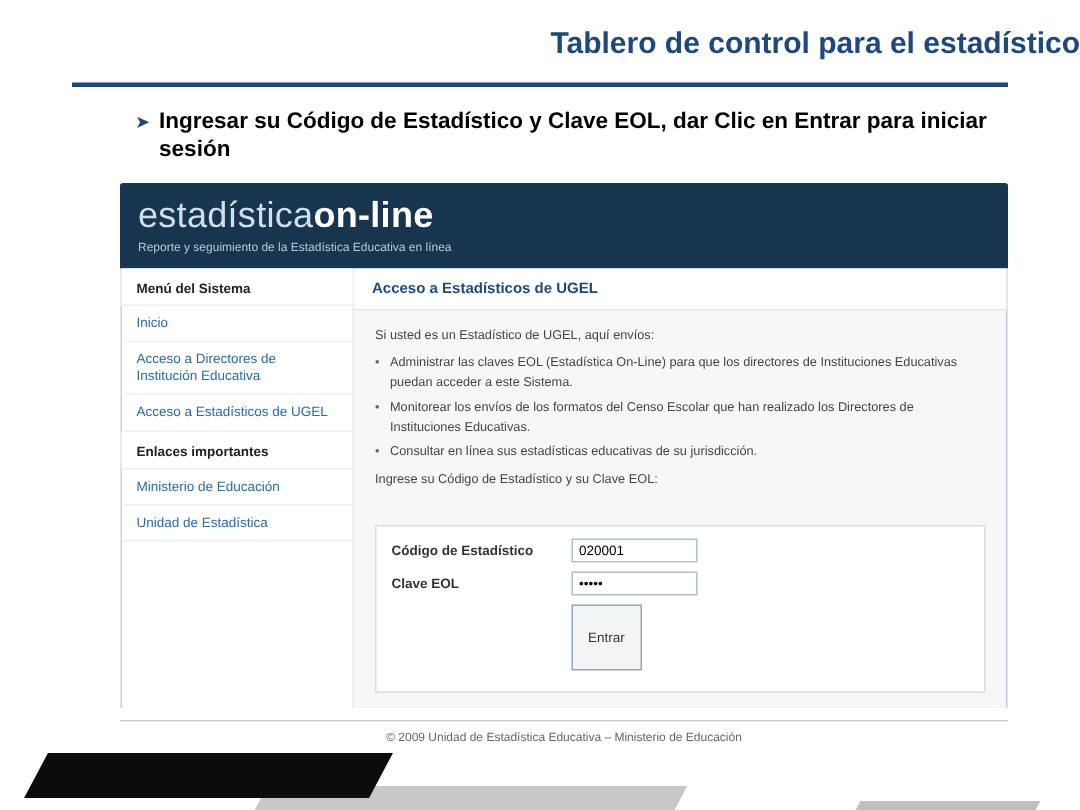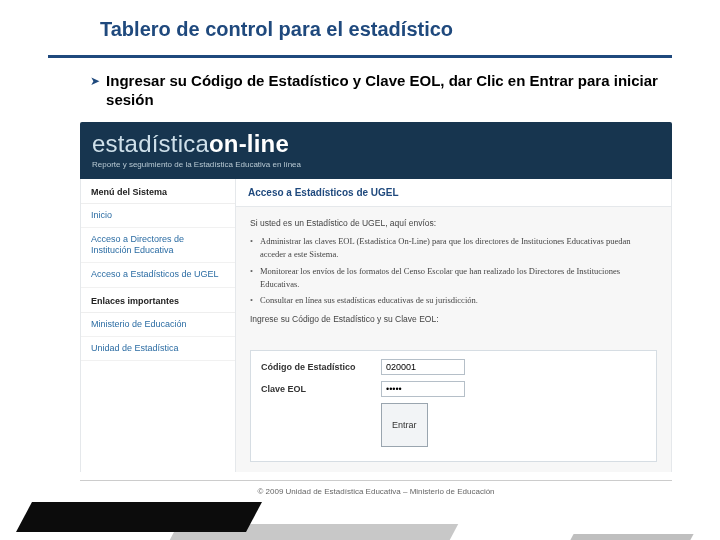--- a/index.html
+++ b/index.html
@@ -1,20 +1,20 @@
 <!DOCTYPE html>
 <html><head>
 <meta charset="utf-8">
 <style>
   * { box-sizing: border-box; margin: 0; padding: 0; }
   body { width: 720px; height: 540px; font-family: Arial, sans-serif; background: #fff; position: relative; overflow: hidden; }
   
   .slide { width: 720px; height: 540px; position: relative; background: #fff; }
   
-  .title-area { padding: 18px 0 8px 100px; }
+  .title-area { padding: 18px 0 8px 100px; text-align: right; }
   .title-text { color: #1f497d; font-size: 20px; font-weight: bold; font-family: "Segoe UI", Arial, sans-serif; }
   .title-underline { height: 3px; background: #1f497d; margin: 6px 48px 0 48px; }
   
   .instr-row { display: flex; align-items: flex-start; padding: 14px 60px 8px 90px; }
   .chevron-icon { color: #1f497d; font-size: 12px; line-height: 18px; margin-right: 6px; flex: 0 0 auto; }
   .instr-text { color: #000; font-size: 15px; font-weight: bold; line-height: 1.25; font-family: "Segoe UI", Arial, sans-serif; }
   
   .app { margin: 4px 48px 0 80px; font-size: 9px; color: #333; }
   
   .brand-bar { background: #17354f; color: #fff; padding: 8px 12px 10px 12px; border-top-left-radius: 2px; border-top-right-radius: 2px; }
@@ -26,21 +26,21 @@
   .app-body { display: flex; background: #6d28d9; border-left: 1px solid #e5e8eb; border-right: 1px solid #e5e8eb; }
   
   .sidebar { width: 155px; flex: 0 0 155px; background: #fff; border-right: 1px solid #e5e8eb; font-size: 9px; }
   .side-head { font-weight: bold; color: #222; padding: 8px 10px 6px 10px; background: #fff; border-bottom: 1px solid #eee; }
   .side-link { color: #2b6ca3; padding: 6px 10px; border-bottom: 1px solid #f1f1f1; cursor: pointer; line-height: 1.25; }
   
   .content { flex: 1; background: #f7f7f7; padding: 0 0 10px 0; }
   .panel-head { font-weight: bold; color: #1f497d; font-size: 10px; padding: 8px 12px; border-bottom: 1px solid #e5e8eb; background: #fff; }
   .panel-body { padding: 10px 14px; font-size: 8.5px; color: #444; line-height: 1.5; }
   .panel-body p { margin-bottom: 6px; }
-  .bullets { list-style: none; margin: 4px 0 6px 0; font-family: Liberation Serif, serif; }
+  .bullets { list-style: none; margin: 4px 0 6px 0; }
   .bullets li { position: relative; padding-left: 10px; margin-bottom: 4px; }
   .bullets li::before { content: "•"; position: absolute; left: 0; color: #666; }
   
   .login-box { margin: 8px 14px 0 14px; background: #fff; border: 1px solid #d6dde3; padding: 8px 10px; font-size: 9px; }
   .form-row { display: flex; align-items: center; margin-bottom: 6px; }
   .form-label { width: 120px; color: #333; font-weight: bold; }
   .form-input { border: 1px solid #b5bfc8; height: 16px; padding: 0 4px; font-size: 9px; width: 84px; font-family: Arial, sans-serif; }
   .btn-row { padding-left: 120px; }
   .btn { border: 1px solid #9aa5af; background: #f2f4f6; color: #333; font-size: 9px; padding: 16px 10px; cursor: pointer; font-family: Arial, sans-serif; }
   

